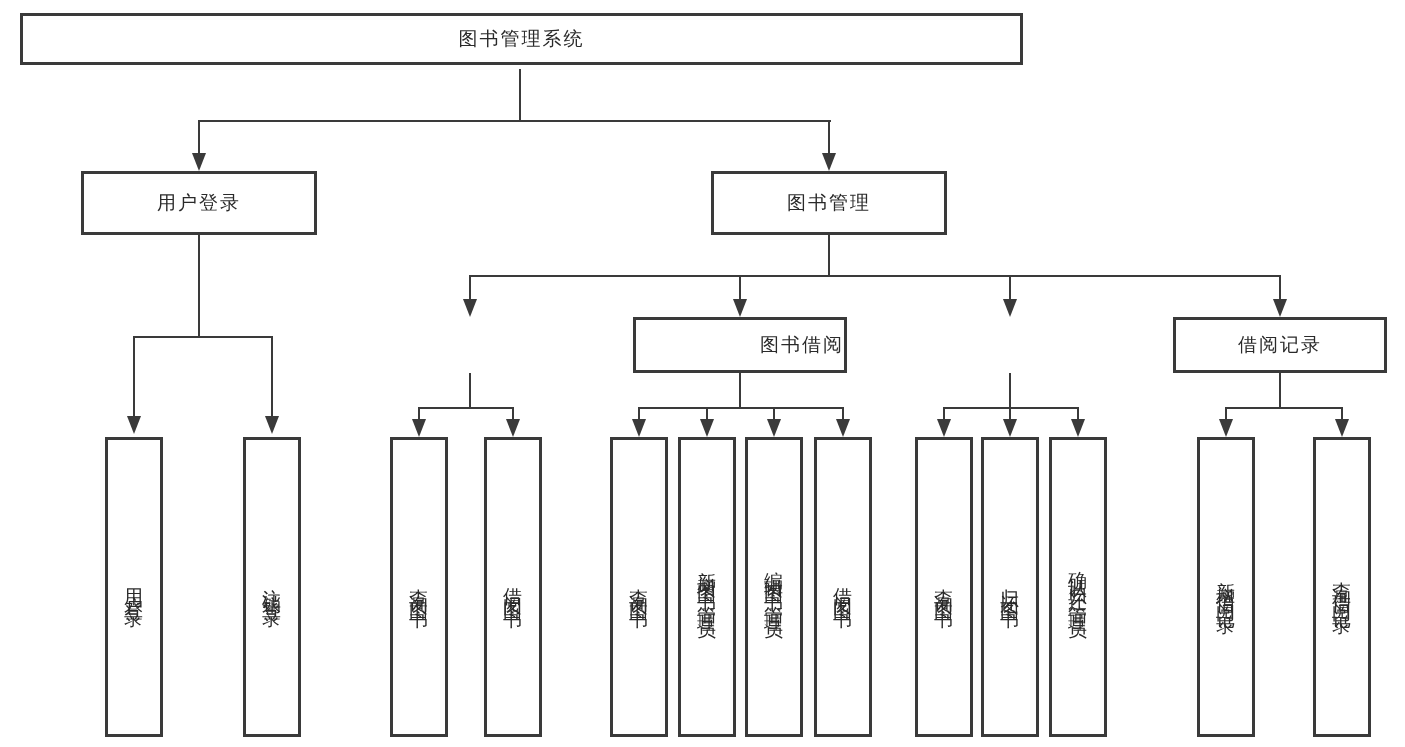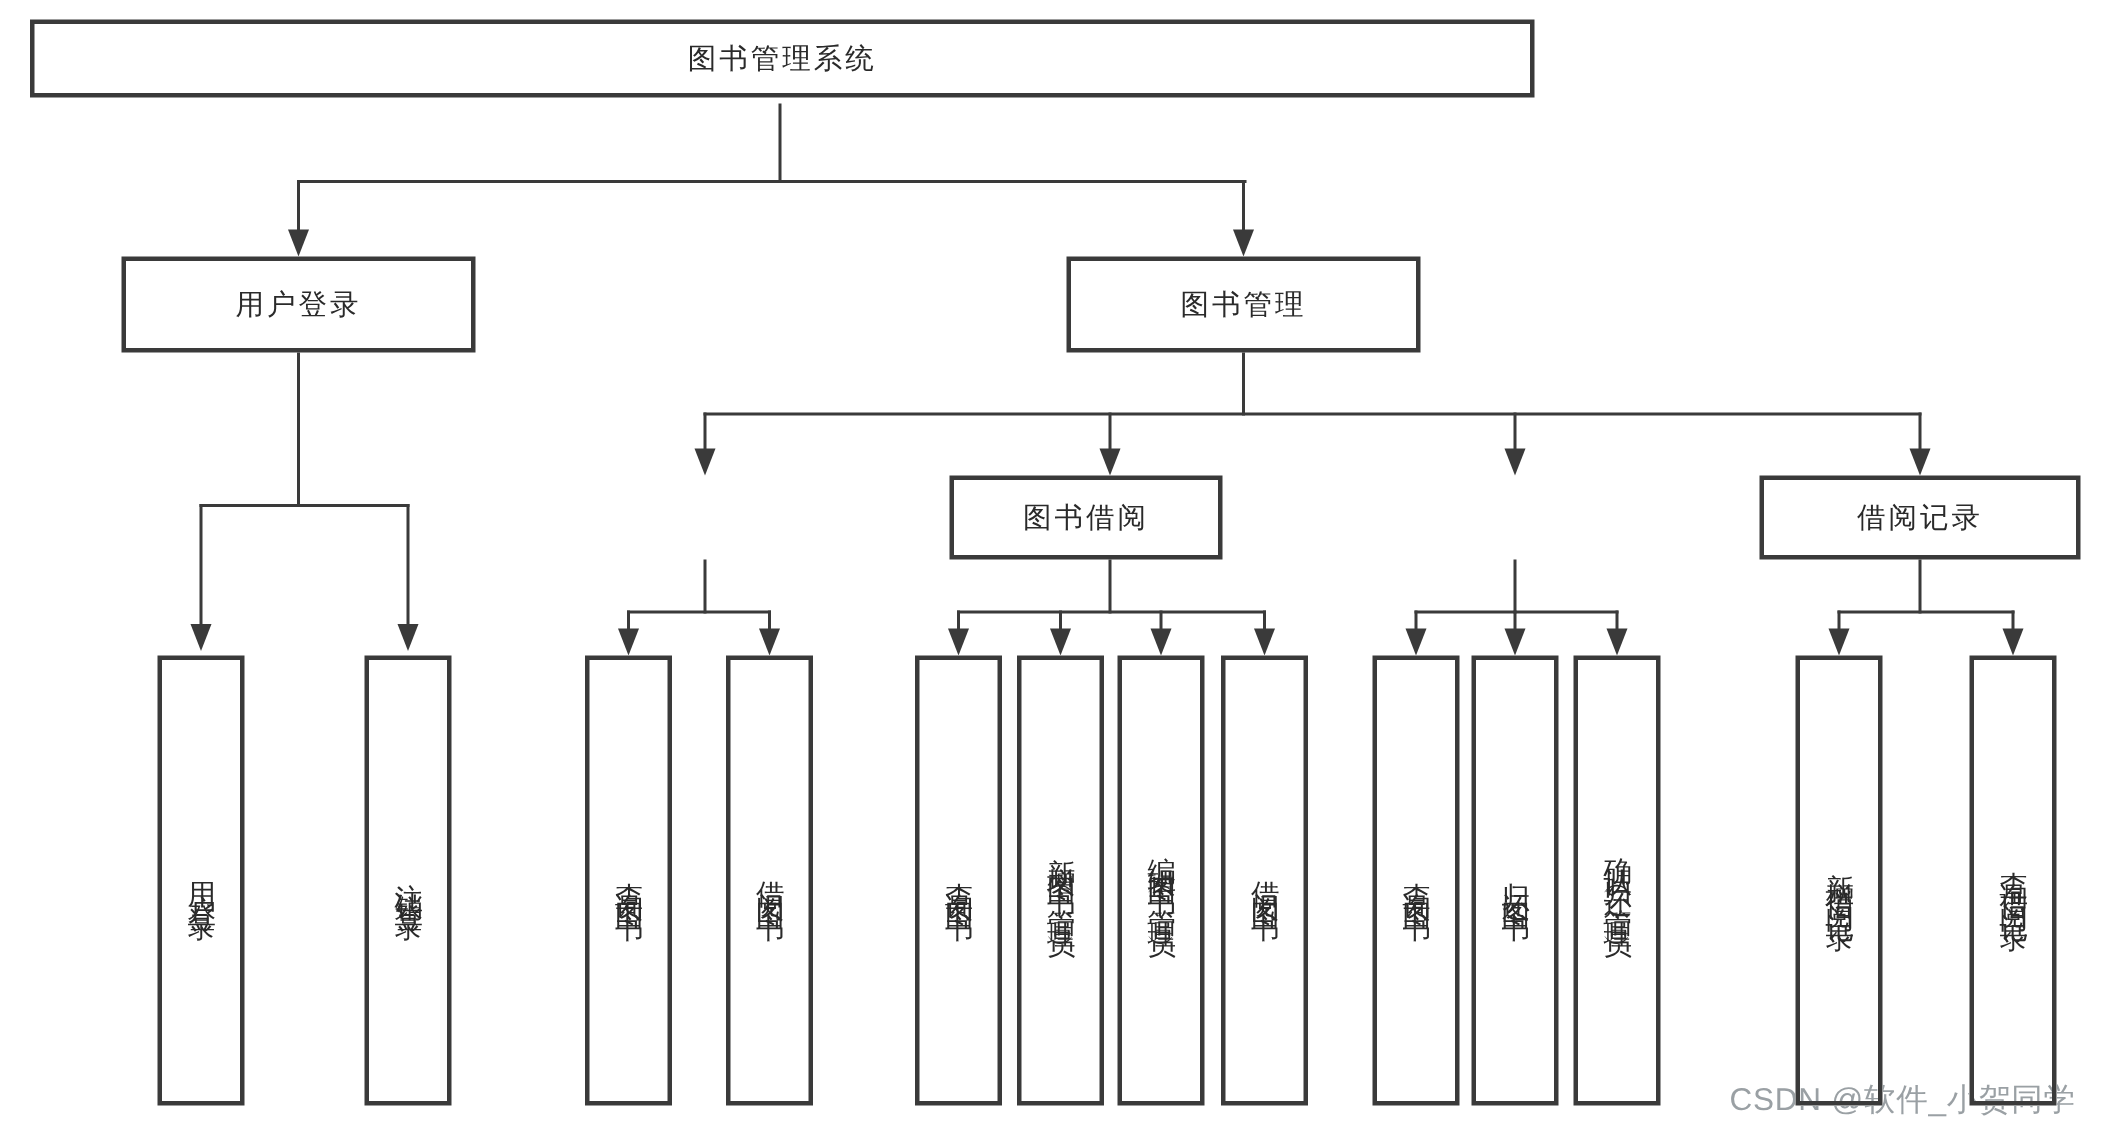--- a/index.html
+++ b/index.html
@@ -68,21 +68,21 @@
   <div class="hline" style="left:469px;top:275px;width:812px;"></div>
   <div class="vline" style="left:469px;top:275px;height:26px;"></div>
   <div class="arrowhead" style="left:463px;top:299px;"></div>
   <div class="vline" style="left:739px;top:275px;height:26px;"></div>
   <div class="arrowhead" style="left:733px;top:299px;"></div>
   <div class="vline" style="left:1009px;top:275px;height:26px;"></div>
   <div class="arrowhead" style="left:1003px;top:299px;"></div>
   <div class="vline" style="left:1279px;top:275px;height:26px;"></div>
   <div class="arrowhead" style="left:1273px;top:299px;"></div>
 
-  <div class="box" style="left:633px;top:317px;width:182px;height:56px;">
+  <div class="box" style="left:633px;top:317px;width:214px;height:56px;justify-content:flex-end;">
     <span>图书借阅</span>
   </div>
   <div class="box" style="left:1173px;top:317px;width:214px;height:56px;">
     <span>借阅记录</span>
   </div>
 
   <div class="vline" style="left:469px;top:373px;height:36px;"></div>
   <div class="hline" style="left:418px;top:407px;width:96px;"></div>
   <div class="vline" style="left:418px;top:407px;height:14px;"></div>
   <div class="arrowhead" style="left:412px;top:419px;"></div>
@@ -153,15 +153,14 @@
     <span class="vtext">确认归还（管理员）</span>
   </div>
 
   <div class="box vbox" style="left:1197px;top:437px;width:58px;height:300px;">
     <span class="vtext">新增借阅记录</span>
   </div>
   <div class="box vbox" style="left:1313px;top:437px;width:58px;height:300px;">
     <span class="vtext">查询借阅记录</span>
   </div>
 
-  <div class="watermark">CSDN @软件_小贺同学</div>
 
 </div>
 
 </body></html>

